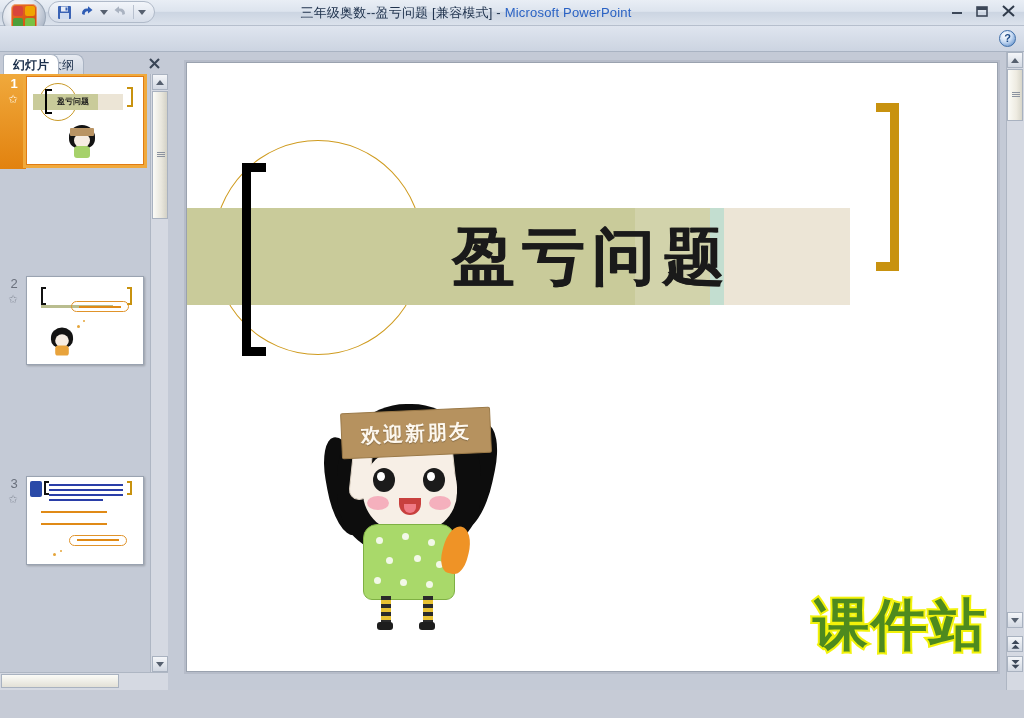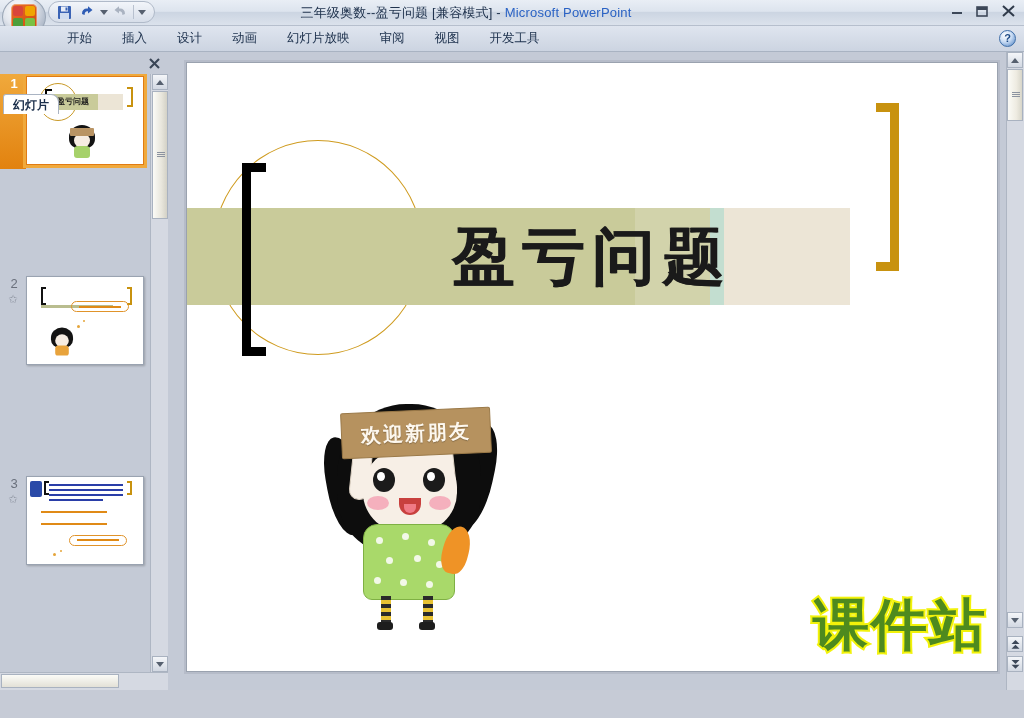--- a/index.html
+++ b/index.html
@@ -85,21 +85,21 @@
   }
 
   
   .leftpane { position:absolute; left:0; top:0; width:168px; height:638px; background:#c4cad6; }
   .pane-tabs { position:absolute; left:0; top:0; width:168px; height:22px; }
   .ptab {
     position:absolute; top:2px; height:20px; padding:2px 9px 0 9px;
     font-size:12px; color:#1b2f4b;
     background: linear-gradient(to bottom,#f5f7fa,#dbe1ea);
     border:1px solid #aab4c3; border-bottom:none;
-    border-radius:3px 8px 0 0; cursor:default;margin-top:40px;
+    border-radius:3px 8px 0 0; cursor:default;
   }
   .ptab.active { background:#ffffff; font-weight:bold; z-index:3; }
   .ptab.t1 { left:3px; }
   .ptab.t2 { left:40px; background: linear-gradient(to bottom,#e6eaf1,#cfd6e1); }
   .pane-close {
     position:absolute; right:6px; top:3px; width:16px; height:16px;
     display:flex; align-items:center; justify-content:center; color:#3a4657;
   }
 
   .thumb-list {
@@ -368,30 +368,20 @@
         </svg>
       </div>
       <div class="qat-sep"></div>
       <div class="qat-caret">
           <div class="arrow-dn"></div>
         </div>
     </div>
   </div>
 
   <div class="ribbon">
-    <div class="tabs">
-      <div class="tab">开始</div>
-      <div class="tab">插入</div>
-      <div class="tab">设计</div>
-      <div class="tab">动画</div>
-      <div class="tab">幻灯片放映</div>
-      <div class="tab">审阅</div>
-      <div class="tab">视图</div>
-      <div class="tab">开发工具</div>
-    </div>
     <div class="help-btn">?</div>
   </div>
 
   <div class="workspace">
 
     <div class="leftpane">
       <div class="pane-tabs">
         <div class="ptab t1 active">幻灯片</div>
         <div class="ptab t2">大纲</div>
         <div class="pane-close">

